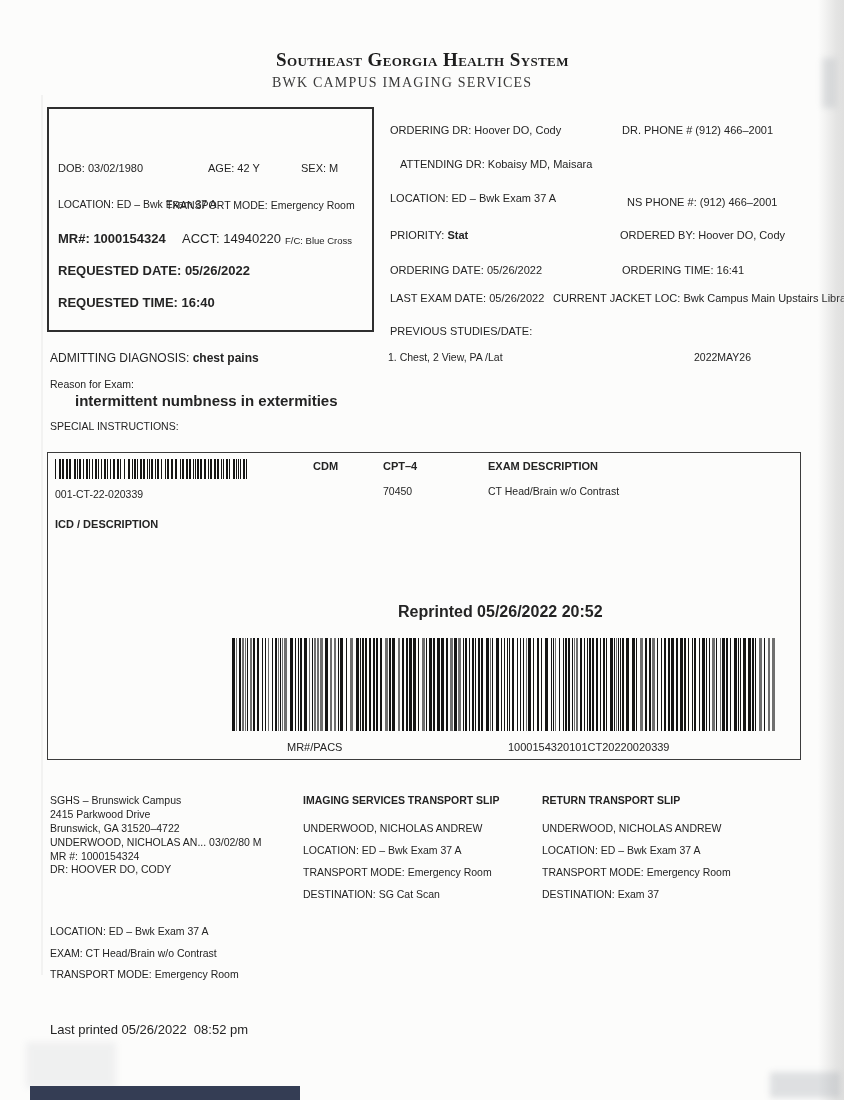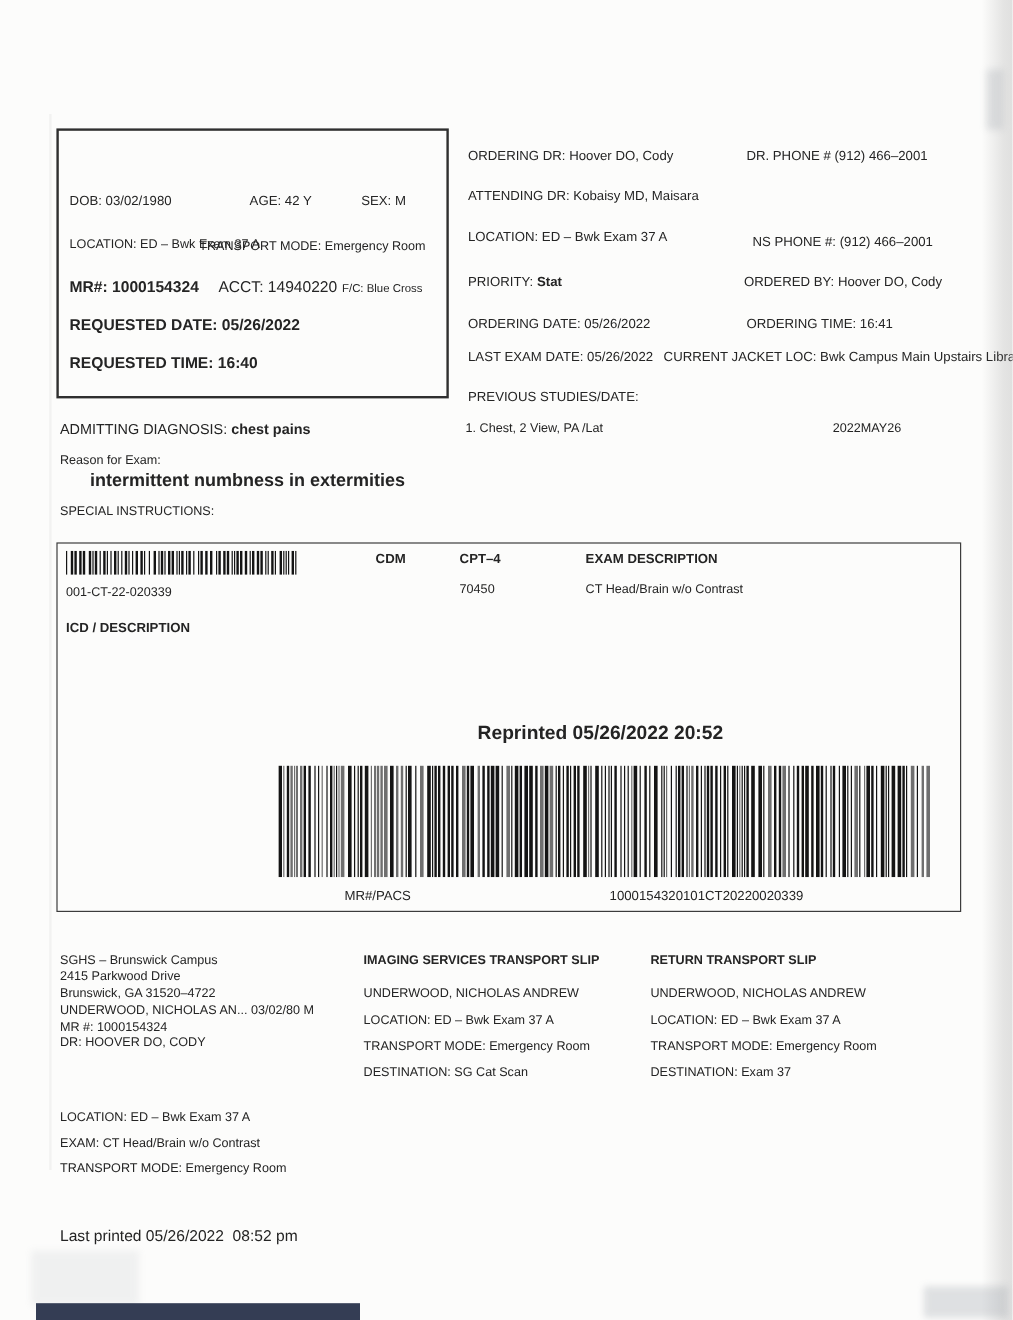--- a/index.html
+++ b/index.html
@@ -22,36 +22,38 @@
   }
   .smudge{position:absolute;background:#9aa0a8;filter:blur(3px);}
   .crease{position:absolute;background:rgba(60,60,60,0.05);}
   .bottom-bar{position:absolute;left:30px;top:1086px;width:270px;height:14px;background:#232c45;opacity:0.92;}
 </style>
 </head>
 <body>
 
 <div class="page">
 
+  <div class="t serif" style="left:276px;top:50px;font-size:19px;font-weight:bold;font-variant:small-caps;letter-spacing:0.4px;color:#1d1d1d;">Southeast Georgia Health System</div>
+  <div class="t serif" style="left:272px;top:75px;font-size:14px;letter-spacing:1.2px;color:#3a3a3a;">BWK CAMPUS IMAGING SERVICES</div>
 
   <div class="box patient-box"></div>
   <div class="t" style="left:58px;top:162px;">DOB: 03/02/1980</div>
   <div class="t" style="left:208px;top:162px;">AGE:  42 Y</div>
   <div class="t" style="left:301px;top:162px;">SEX: M</div>
   <div class="t" style="left:58px;top:199px;font-size:10.5px;">LOCATION: ED – Bwk Exam 37 A</div>
   <div class="t" style="left:166px;top:200px;font-size:10.5px;">TRANSPORT MODE: Emergency Room</div>
   <div class="t b" style="left:58px;top:232px;font-size:13px;">MR#: 1000154324</div>
   <div class="t" style="left:182px;top:232px;font-size:13px;">ACCT: 14940220</div>
   <div class="t" style="left:285px;top:236px;font-size:9.5px;">F/C: Blue Cross</div>
   <div class="t b" style="left:58px;top:264px;font-size:13px;">REQUESTED DATE: 05/26/2022</div>
   <div class="t b" style="left:58px;top:296px;font-size:13px;">REQUESTED TIME: 16:40</div>
 
   <div class="t" style="left:390px;top:124px;">ORDERING DR: Hoover DO, Cody</div>
   <div class="t" style="left:622px;top:124px;">DR. PHONE # (912) 466–2001</div>
-  <div class="t" style="left:390px;top:158px;">ATTENDING DR: Kobaisy MD, Maisara</div>
+  <div class="t" style="left:400px;top:158px;">ATTENDING DR: Kobaisy MD, Maisara</div>
   <div class="t" style="left:390px;top:192px;">LOCATION: ED – Bwk Exam 37 A</div>
   <div class="t" style="left:627px;top:196px;">NS PHONE #: (912) 466–2001</div>
   <div class="t" style="left:390px;top:229px;"><span>PRIORITY: </span><span class="b">Stat</span></div>
   <div class="t" style="left:620px;top:229px;">ORDERED BY: Hoover DO, Cody</div>
   <div class="t" style="left:390px;top:264px;">ORDERING DATE: 05/26/2022</div>
   <div class="t" style="left:622px;top:264px;">ORDERING TIME: 16:41</div>
   <div class="t" style="left:390px;top:292px;">LAST EXAM DATE: 05/26/2022</div>
   <div class="t" style="left:553px;top:292px;">CURRENT JACKET LOC: Bwk Campus Main Upstairs Libra</div>
   <div class="t" style="left:390px;top:325px;">PREVIOUS STUDIES/DATE:</div>
 

